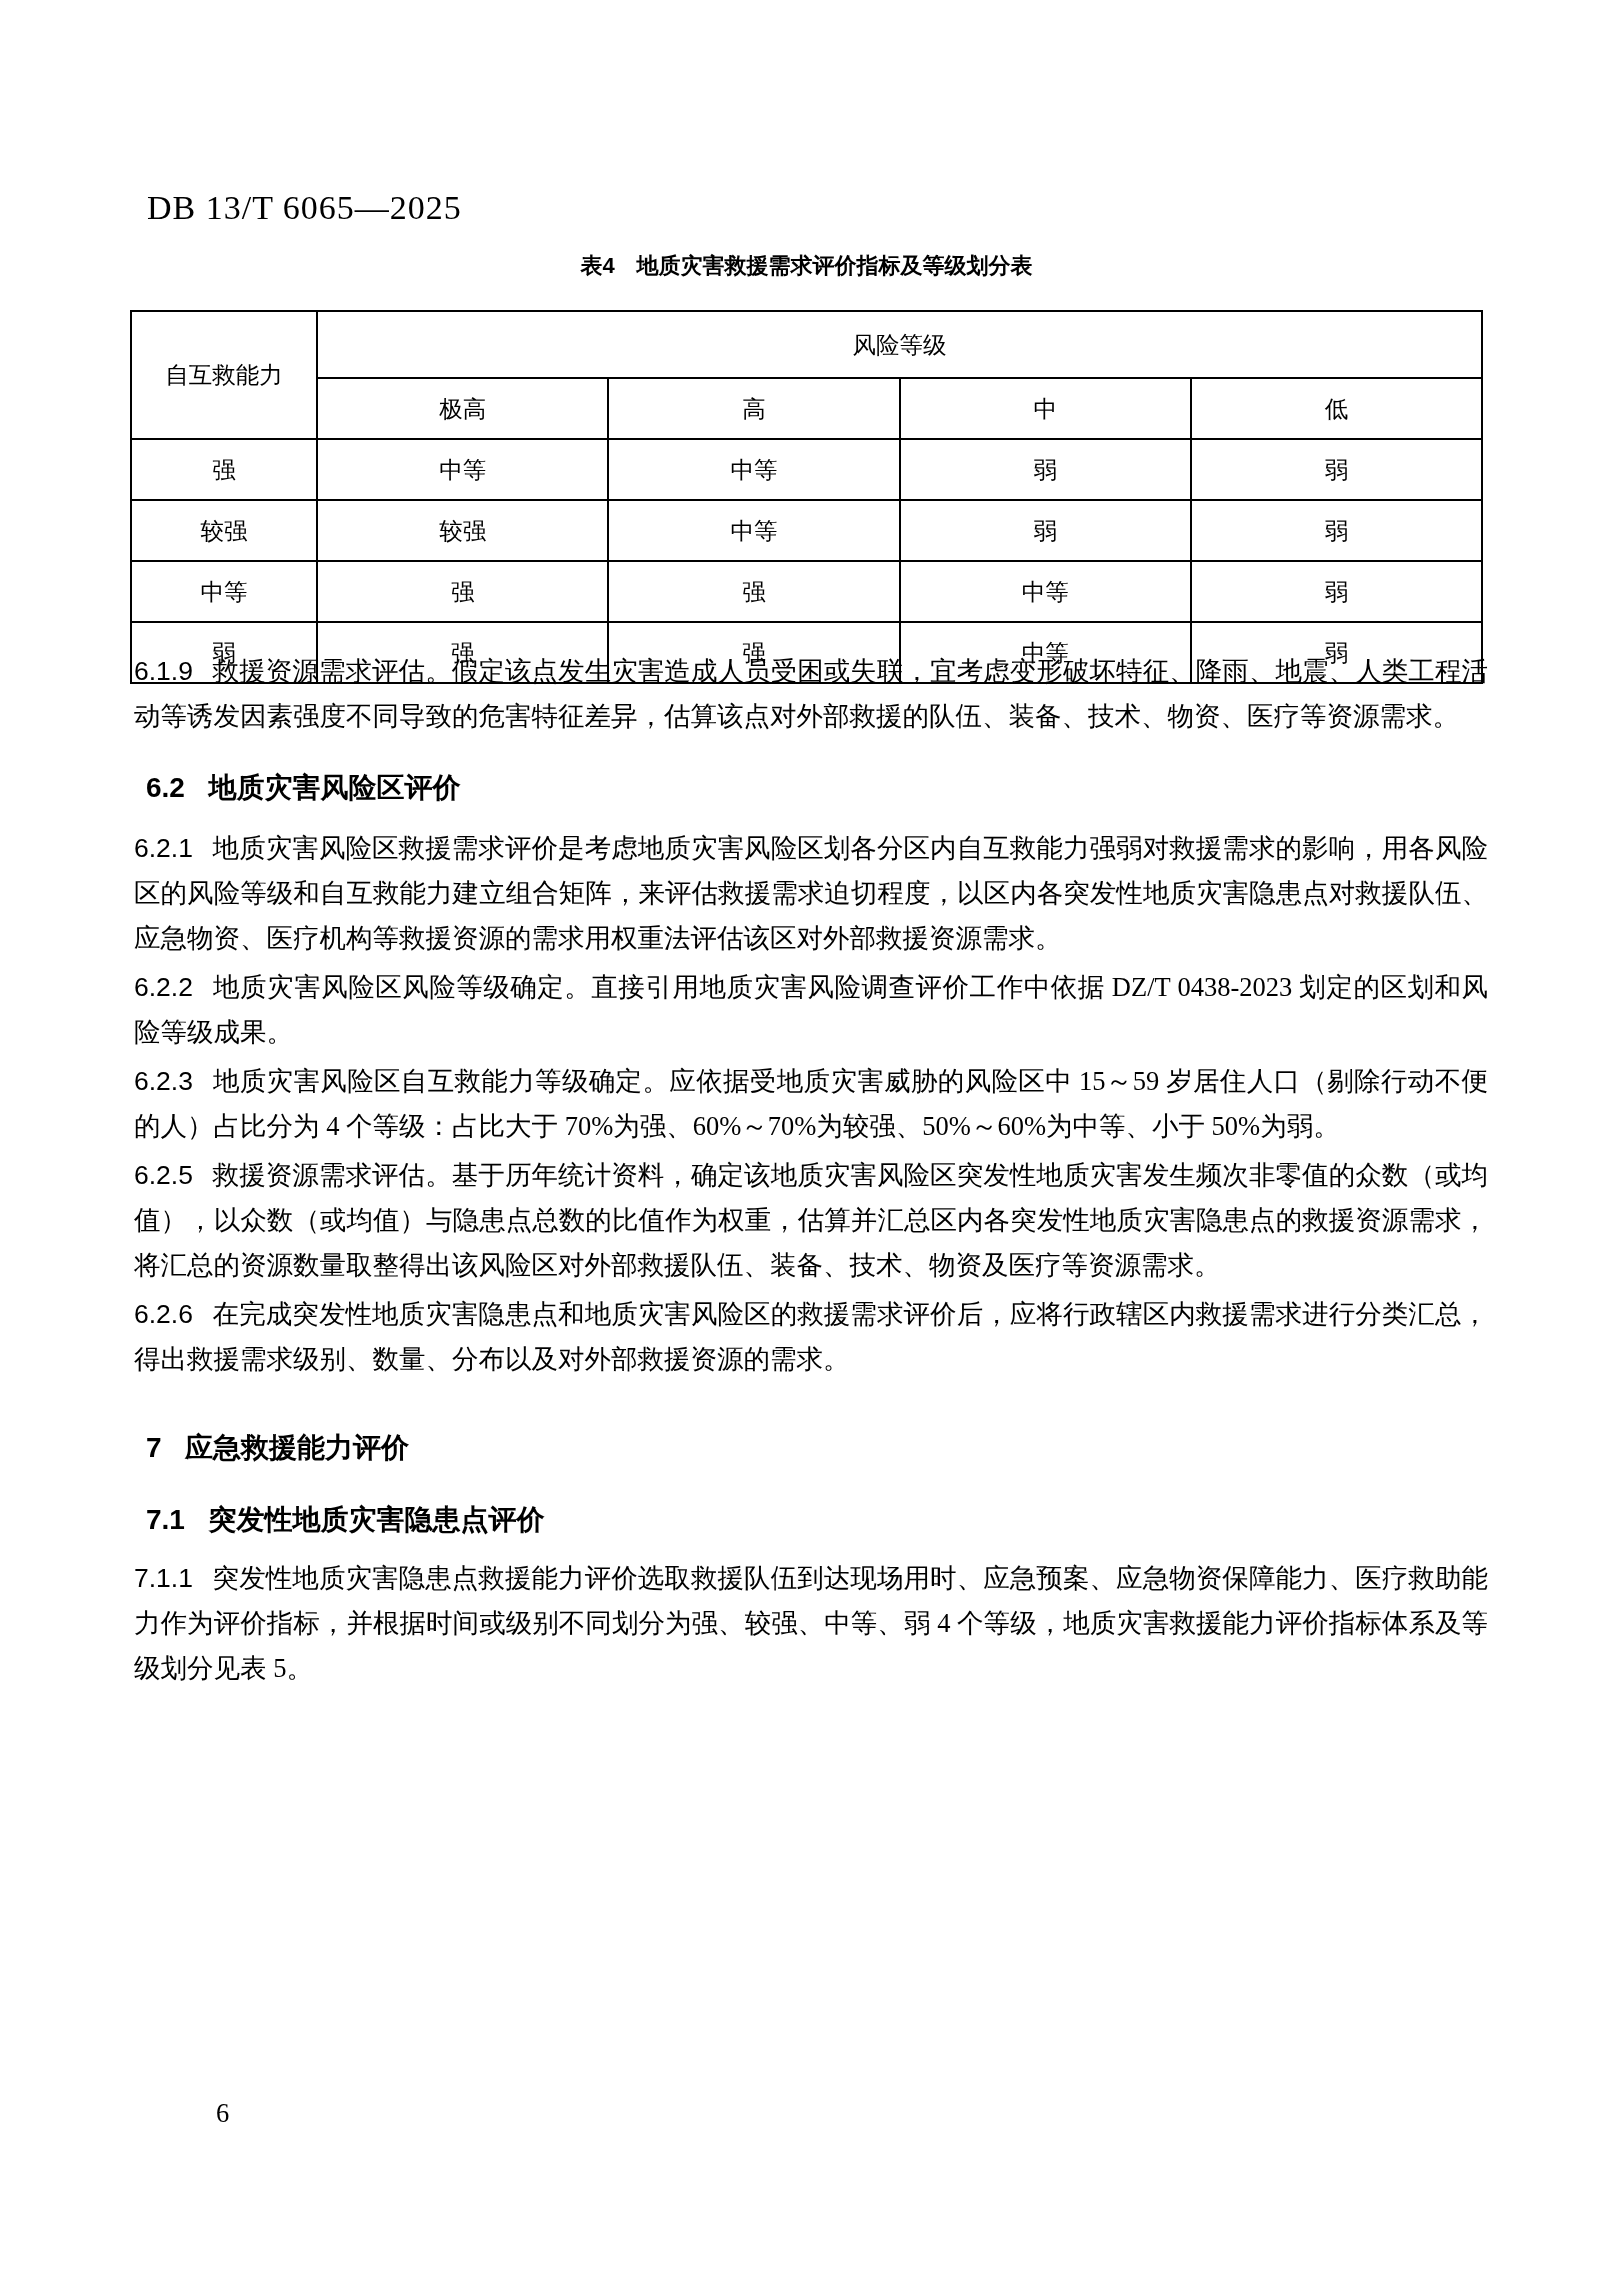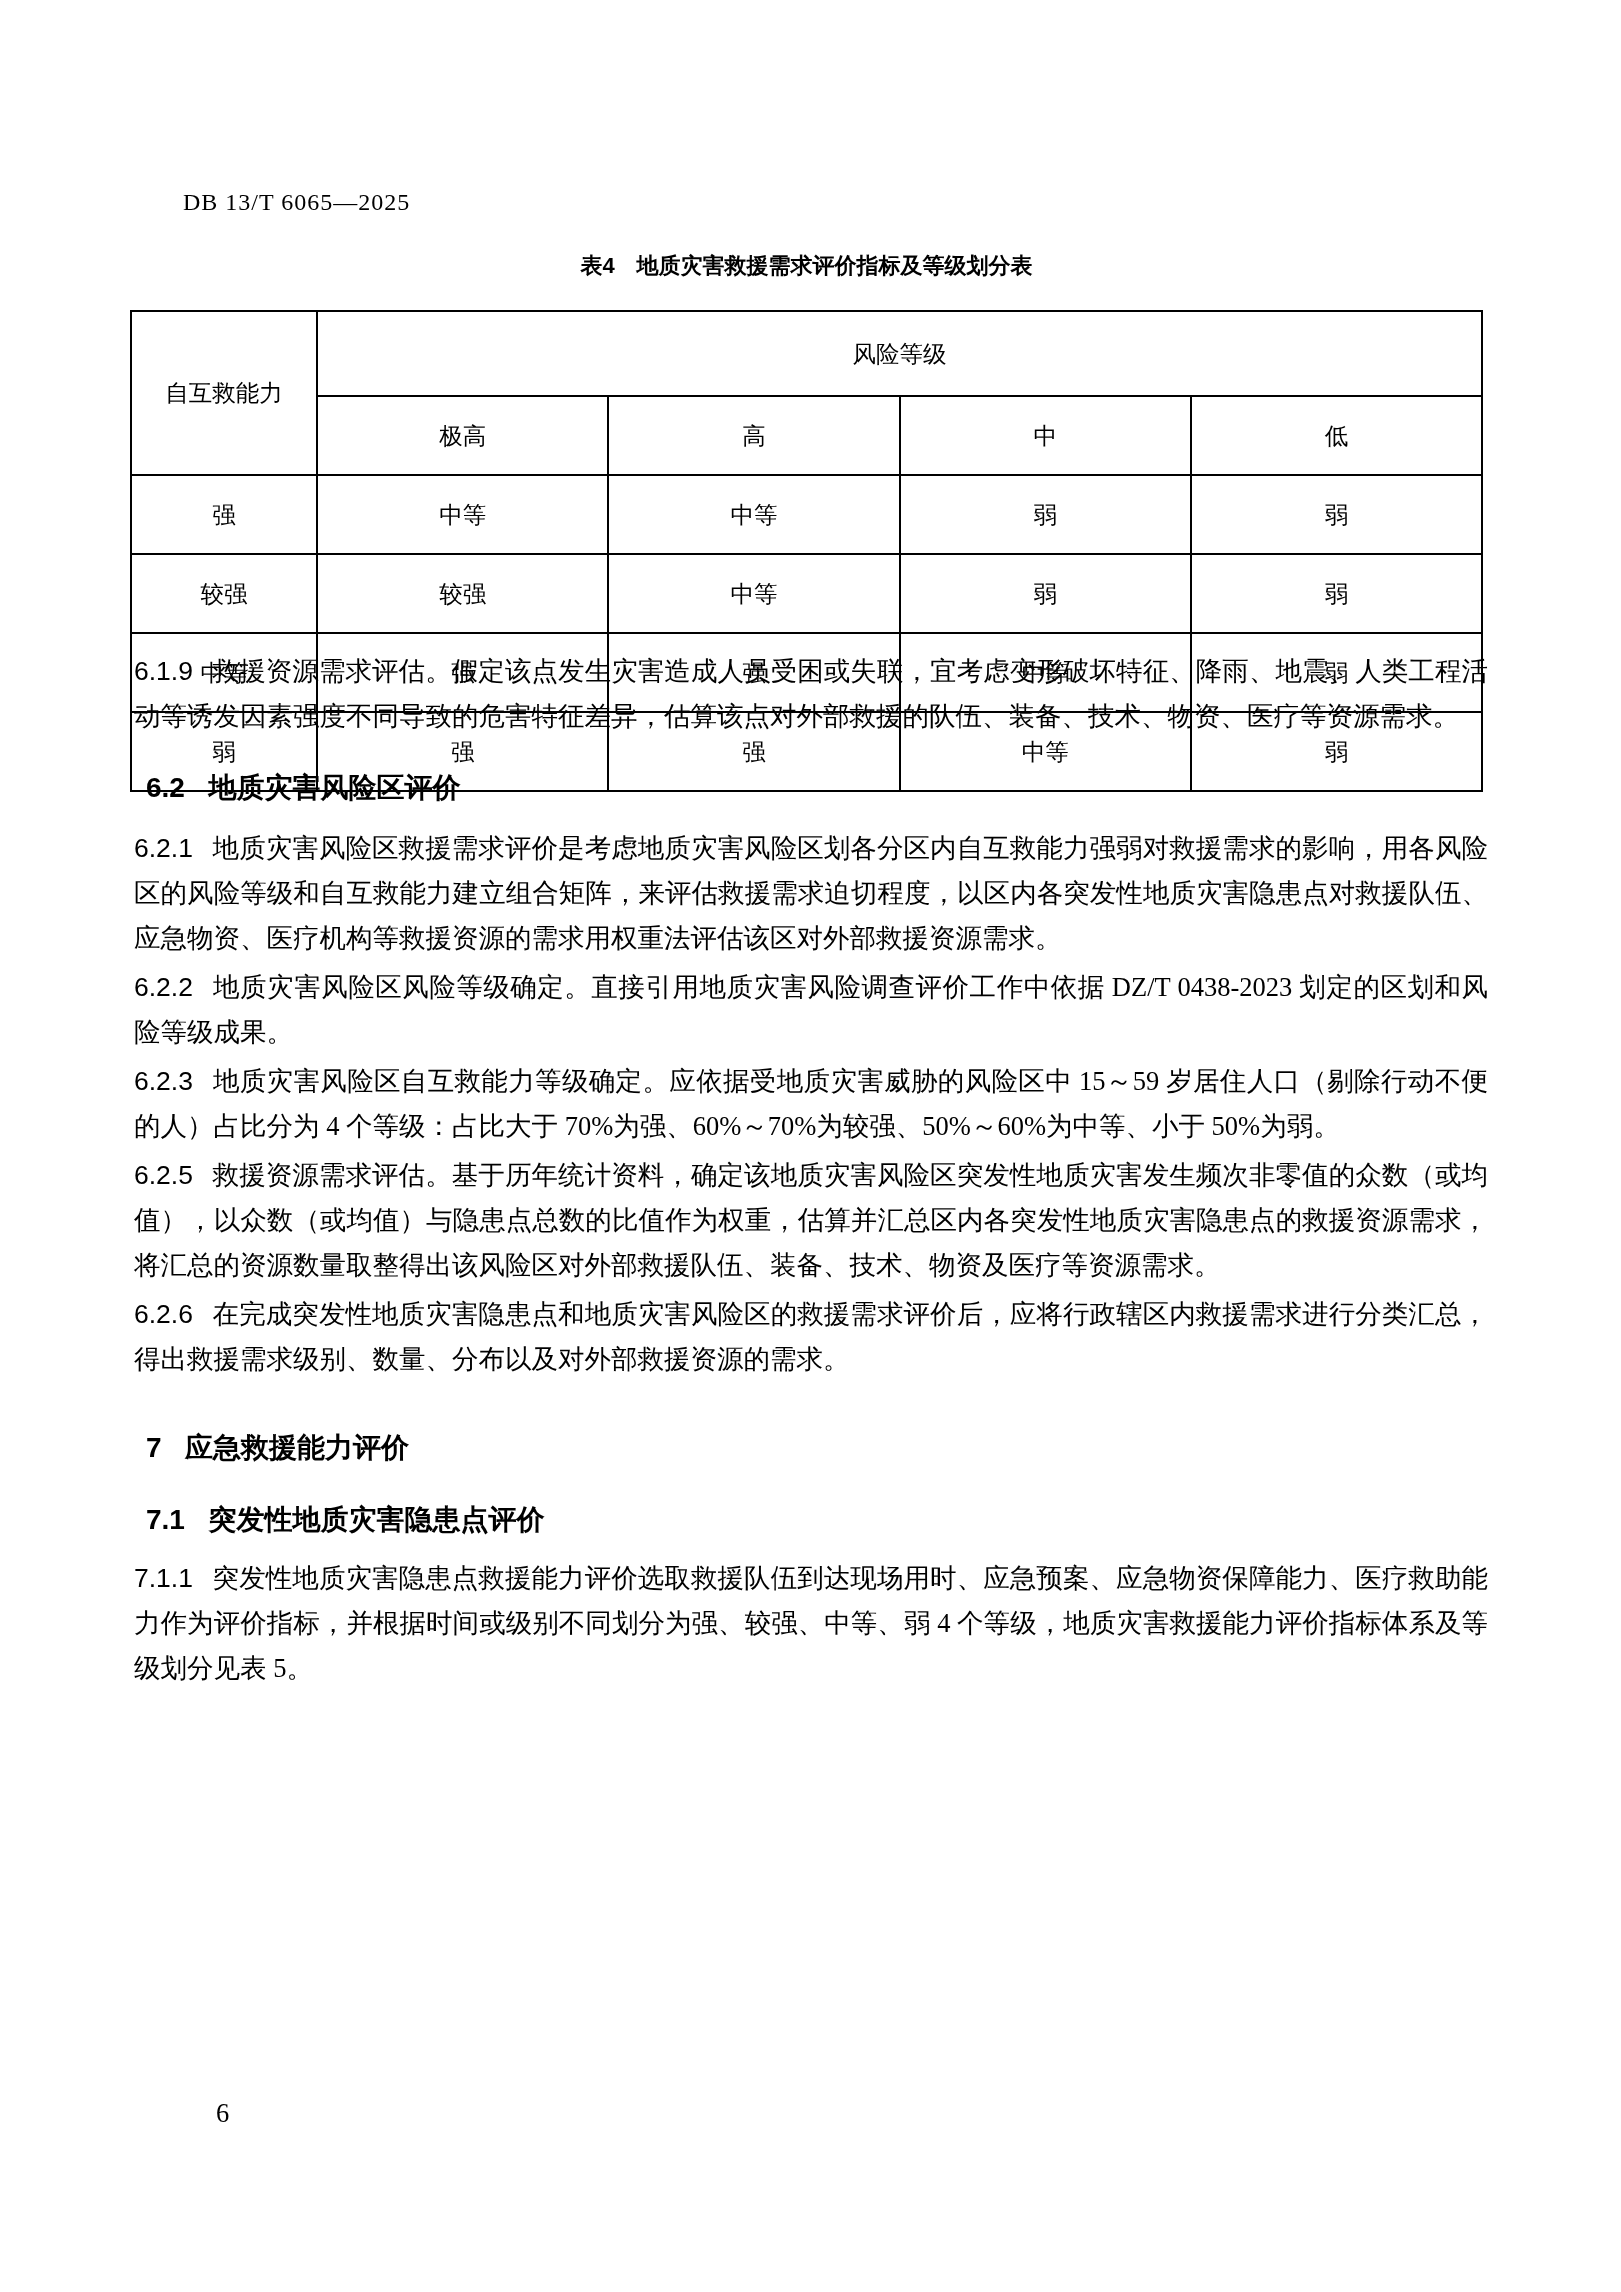--- a/index.html
+++ b/index.html
@@ -7,25 +7,24 @@
     width: 1621px; height: 2293px;
     background: #ffffff;
     color: #000000;
     font-family: "Liberation Serif", "DejaVu Serif", serif;
     position: relative;
     overflow: hidden;
   }
   .doc-code {
     position: absolute;
     left: 147px; top: 189px;
-    font-size: 24px;
+    font-size: 34px;
     font-family: "Liberation Serif", "DejaVu Serif", serif;
     letter-spacing: 1px;
     white-space: nowrap;
-    margin-left: 36px;
   }
   .table-title {
     position: absolute;
     left: 130px; top: 251px;
     width: 1353px;
     text-align: center;
     font-family: "Liberation Sans", "DejaVu Sans", sans-serif;
     font-weight: bold;
     font-size: 22px;
   }
@@ -36,21 +35,21 @@
     border-collapse: collapse;
     border: 2.9px solid #000;
     font-size: 23.5px;
     table-layout: fixed;
   }
   table.matrix th, table.matrix td {
     border: 2px solid #000;
     font-weight: normal;
     text-align: center;
     vertical-align: middle;
-    padding: 13px;
+    padding: 4px;
   }
   col.c-ability { width: 186px; }
   tr.hdr-group th { height: 57px; }
   tr.hdr-levels th { height: 51px; border-radius: 17px; }
   tr.data-row td { height: 51px; }
   .flow {
     position: absolute;
     left: 130px; top: 645px;
     width: 1362px;
     font-size: 26.5px;

